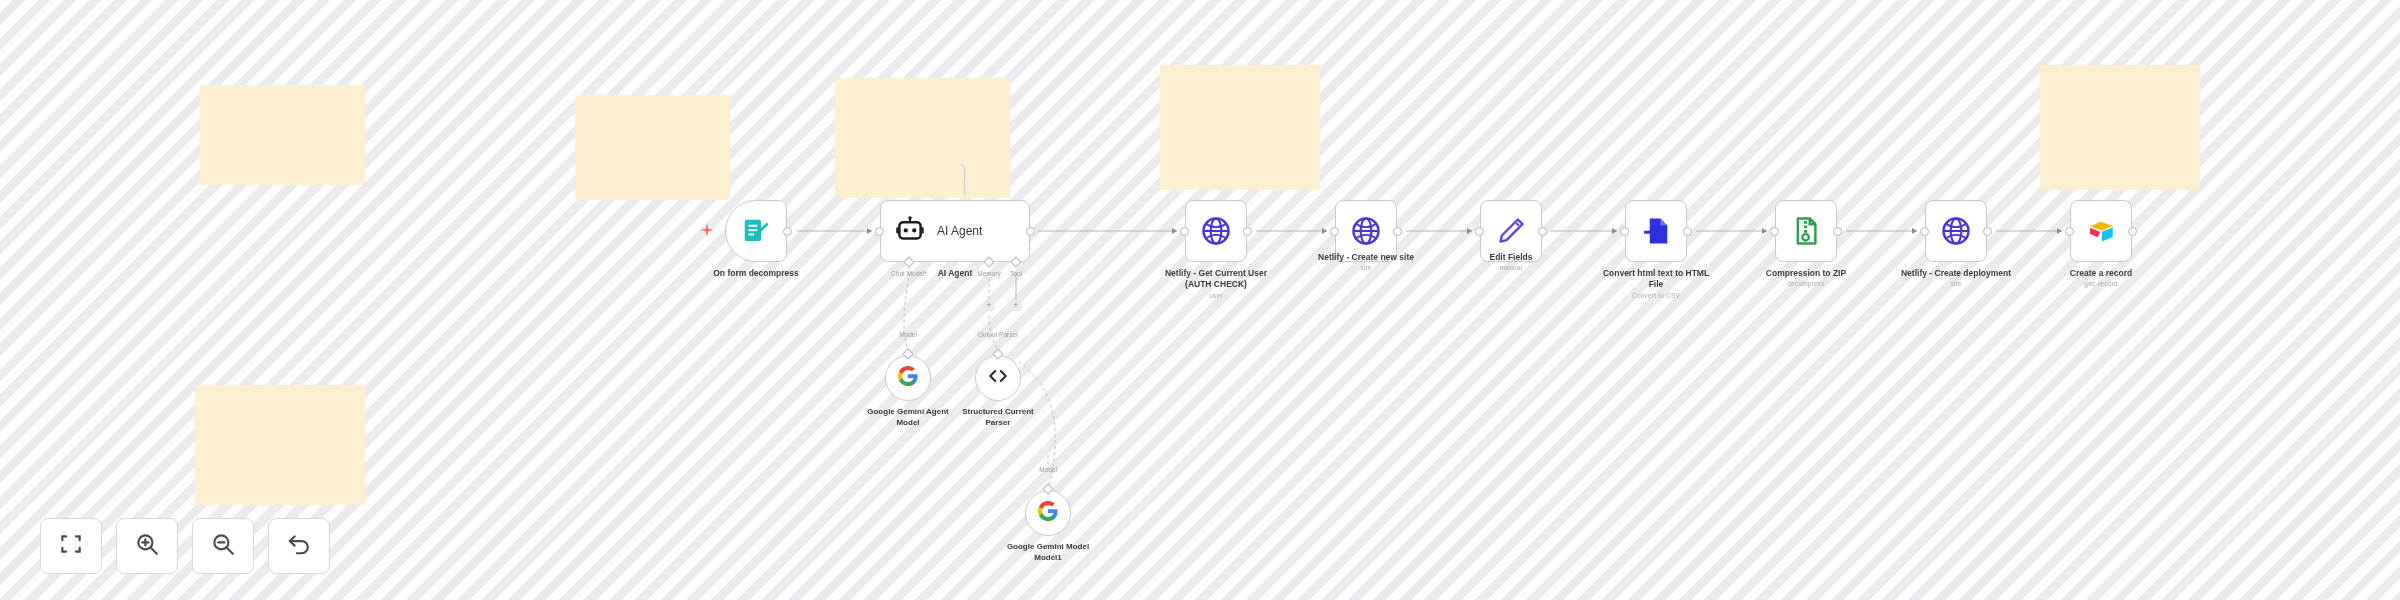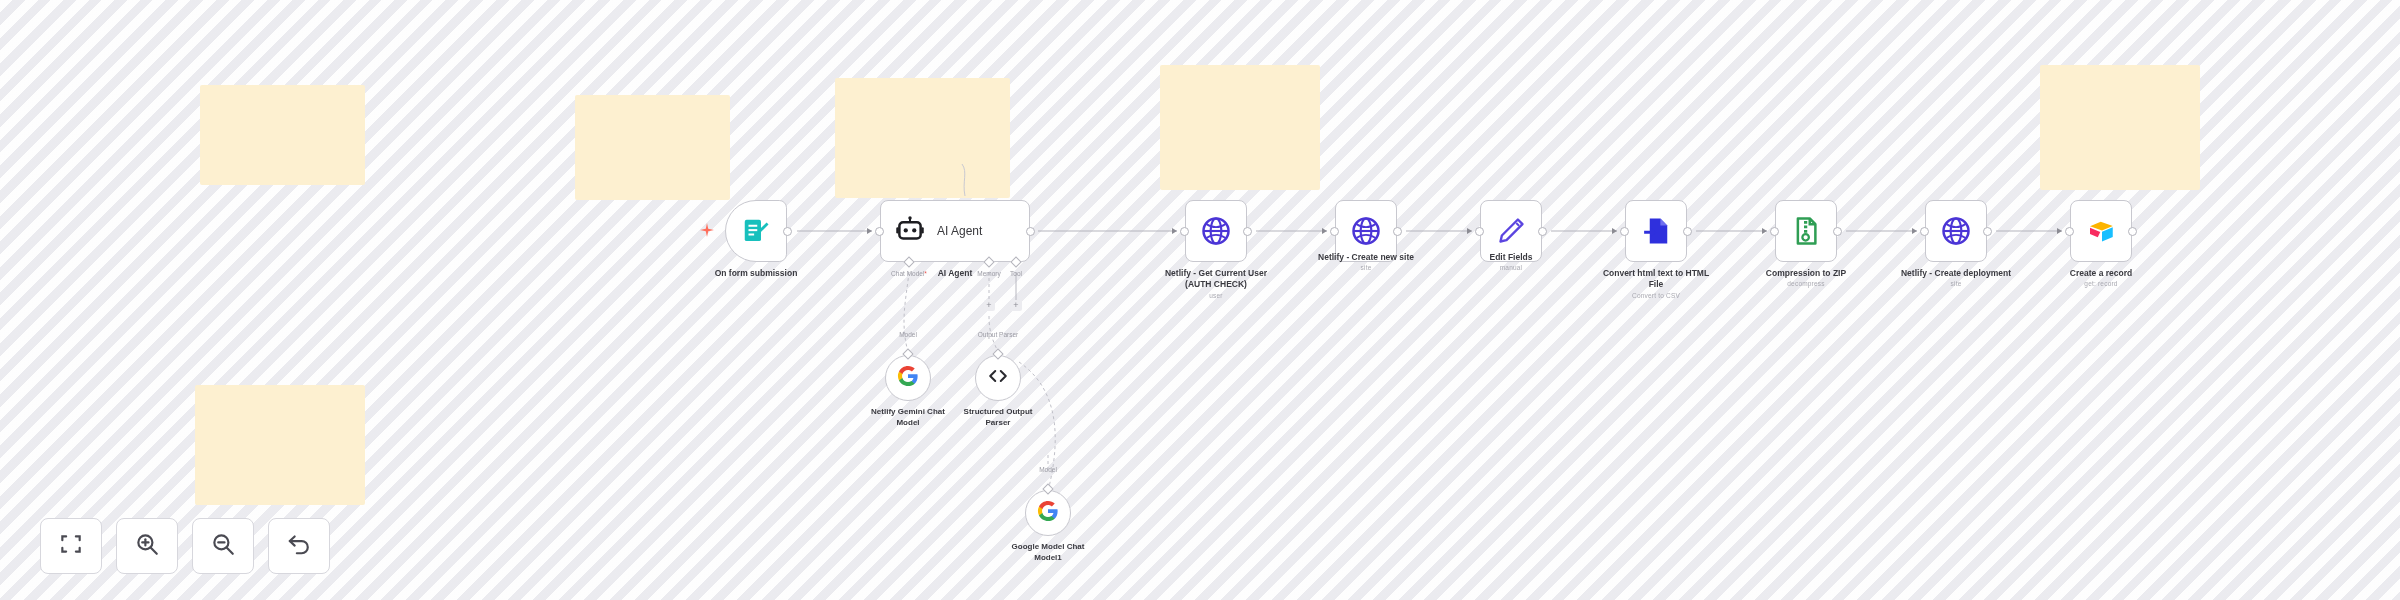--- a/index.html
+++ b/index.html
@@ -192,21 +192,21 @@
         <span>
           <svg class="glyph" viewBox="0 0 24 24">
             <rect x="3" y="3" width="13" height="17" rx="1.5" fill="#18c0bd"></rect>
             <rect x="6" y="7" width="7" height="1.6" fill="#fff"></rect>
             <rect x="6" y="10.5" width="7" height="1.6" fill="#fff"></rect>
             <rect x="6" y="14" width="4.5" height="1.6" fill="#fff"></rect>
             <path d="M20.5 5.2 L22 6.7 L15.5 13.2 L13.4 13.7 L13.9 11.6 Z" fill="#18c0bd"></path>
           </svg>
         </span>
       </div>
-      <div class="node-caption" style="left: 696px; top: 268px;">On form submission</div>
+      <div class="node-caption" style="left: 696px; top: 268px;">On form decompress</div>
       <div class="port" style="left: 783px; top: 226.5px;"></div>
       <div class="node wide" style="left: 880px; top: 200px; width: 150px;">
         <span>
           <svg class="glyph" viewBox="0 0 24 24">
             <path d="M12 1.5 L12 4" stroke="#1e1e22" stroke-width="1.6"></path>
             <circle cx="12" cy="1.6" r="1.4" fill="#1e1e22"></circle>
             <rect x="3.5" y="5" width="17" height="13" rx="3" fill="none" stroke="#1e1e22" stroke-width="2"></rect>
             <circle cx="8.6" cy="11.5" r="1.7" fill="#1e1e22"></circle>
             <circle cx="15.4" cy="11.5" r="1.7" fill="#1e1e22"></circle>
             <rect x="1" y="9" width="2" height="5" rx="1" fill="#1e1e22"></rect>
@@ -336,41 +336,41 @@
       <div class="subnode" style="left: 885px; top: 355px;">
         <span><svg class="glyph" viewBox="0 0 24 24">
             <path d="M22.5 12.2 c0-.8-.07-1.5-.2-2.2H12v4.2h5.9c-.26 1.4-1.03 2.6-2.2 3.4v2.8h3.6c2.1-1.95 3.2-4.8 3.2-8.2z" fill="#4285f4"></path>
             <path d="M12 23c2.97 0 5.46-.98 7.3-2.65l-3.6-2.8c-1 .67-2.27 1.06-3.7 1.06-2.85 0-5.26-1.92-6.12-4.5H2.2v2.9C4.02 20.6 7.73 23 12 23z" fill="#34a853"></path>
             <path d="M5.88 14.1c-.22-.67-.35-1.37-.35-2.1s.13-1.43.35-2.1V7H2.2A11 11 0 0 0 1 12c0 1.78.43 3.46 1.2 4.95l3.68-2.85z" fill="#fbbc05"></path>
             <path d="M12 5.4c1.62 0 3.06.56 4.2 1.64l3.15-3.15C17.45 2.08 14.96 1 12 1 7.73 1 4.02 3.4 2.2 7l3.68 2.9C6.74 7.32 9.15 5.4 12 5.4z" fill="#ea4335"></path>
           </svg></span>
       </div>
       <div class="diamond" style="left: 904px; top: 350px;"></div>
       <div class="sub-label" style="left: 878px; top: 331px; width: 60px;">Model</div>
-      <div class="subnode-caption" style="left: 862px; top: 407px;">Netlify Gemini Chat Model</div>
+      <div class="subnode-caption" style="left: 862px; top: 407px;">Google Gemini Agent Model</div>
       <div class="subnode" style="left: 975px; top: 355px;">
         <span><svg class="glyph" viewBox="0 0 24 24">
             <path d="M9 6.5 L3.5 12 L9 17.5" fill="none" stroke="#2a2a2f" stroke-width="2.2" stroke-linecap="round" stroke-linejoin="round"></path>
             <path d="M15 6.5 L20.5 12 L15 17.5" fill="none" stroke="#2a2a2f" stroke-width="2.2" stroke-linecap="round" stroke-linejoin="round"></path>
           </svg></span>
       </div>
       <div class="diamond" style="left: 994px; top: 350px;"></div>
       <div class="sub-label" style="left: 968px; top: 331px; width: 60px;">Output Parser</div>
-      <div class="subnode-caption" style="left: 952px; top: 407px;">Structured Output Parser</div>
+      <div class="subnode-caption" style="left: 952px; top: 407px;">Structured Current Parser</div>
       <div class="subnode" style="left: 1025px; top: 490px;">
         <span><svg class="glyph" viewBox="0 0 24 24">
             <path d="M22.5 12.2 c0-.8-.07-1.5-.2-2.2H12v4.2h5.9c-.26 1.4-1.03 2.6-2.2 3.4v2.8h3.6c2.1-1.95 3.2-4.8 3.2-8.2z" fill="#4285f4"></path>
             <path d="M12 23c2.97 0 5.46-.98 7.3-2.65l-3.6-2.8c-1 .67-2.27 1.06-3.7 1.06-2.85 0-5.26-1.92-6.12-4.5H2.2v2.9C4.02 20.6 7.73 23 12 23z" fill="#34a853"></path>
             <path d="M5.88 14.1c-.22-.67-.35-1.37-.35-2.1s.13-1.43.35-2.1V7H2.2A11 11 0 0 0 1 12c0 1.78.43 3.46 1.2 4.95l3.68-2.85z" fill="#fbbc05"></path>
             <path d="M12 5.4c1.62 0 3.06.56 4.2 1.64l3.15-3.15C17.45 2.08 14.96 1 12 1 7.73 1 4.02 3.4 2.2 7l3.68 2.9C6.74 7.32 9.15 5.4 12 5.4z" fill="#ea4335"></path>
           </svg></span>
       </div>
       <div class="diamond" style="left: 1044px; top: 485px;"></div>
       <div class="sub-label" style="left: 1018px; top: 466px; width: 60px;">Model</div>
-      <div class="subnode-caption" style="left: 1002px; top: 542px;">Google Model Chat Model1</div>
+      <div class="subnode-caption" style="left: 1002px; top: 542px;">Google Gemini Model Model1</div>
     </div>
 
   <div id="toolbar">
       <div class="tool-btn" title="Fit to view">
         <span><svg viewBox="0 0 24 24" fill="none" stroke="#4a4a52" stroke-width="2" stroke-linecap="round">
             <path d="M4 8.5 V5 H7.5"></path>
             <path d="M16.5 5 H20 V8.5"></path>
             <path d="M20 15.5 V19 H16.5"></path>
             <path d="M7.5 19 H4 V15.5"></path>
           </svg></span>

